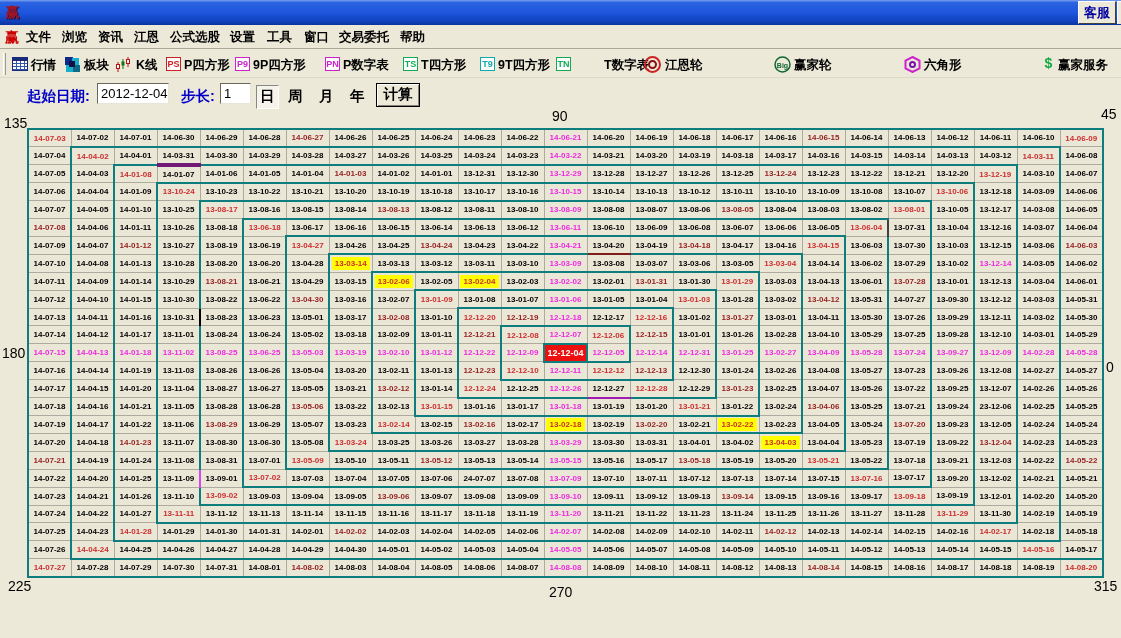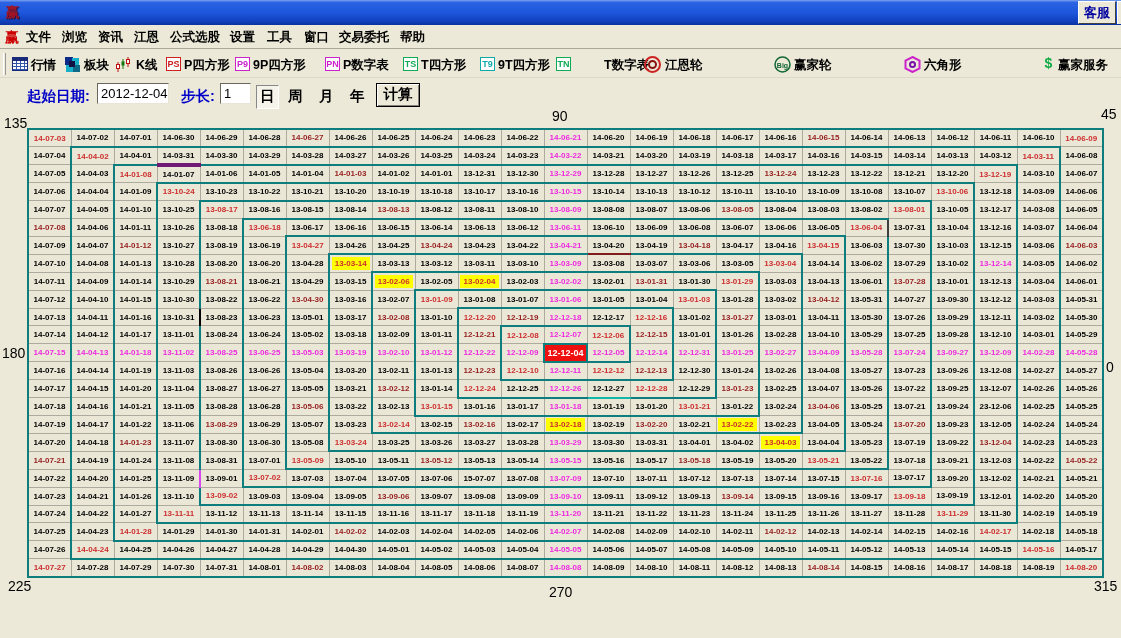--- a/index.html
+++ b/index.html
@@ -504,21 +504,21 @@
         <td style="border-right:2px solid #0e7d7d">13-11-04</td>
         <td style="border-right:2px solid #0e7d7d">13-08-27</td>
         <td style="border-right:2px solid #0e7d7d">13-06-27</td>
         <td style="border-right:2px solid #0e7d7d">13-05-05</td>
         <td style="border-right:2px solid #0e7d7d">13-03-21</td>
         <td class="d" style="border-right:2px solid #0e7d7d">13-02-12</td>
         <td style="border-right:2px solid #0e7d7d">13-01-14</td>
         <td class="r" style="border-bottom:2px solid #0e7d7d">12-12-24</td>
         <td style="border-bottom:2px solid #0e7d7d">12-12-25</td>
         <td class="m" style="border-bottom:2px solid #0e7d7d">12-12-26</td>
-        <td style="border-bottom:2px solid #14b8a6">12-12-27</td>
+        <td style="border-bottom:2px solid #a21caf">12-12-27</td>
         <td class="r" style="border-bottom:2px solid #0e7d7d">12-12-28</td>
         <td style="border-right:2px solid #0e7d7d;border-bottom:2px solid #0e7d7d">12-12-29</td>
         <td class="d" style="border-right:2px solid #0e7d7d">13-01-23</td>
         <td style="border-right:2px solid #0e7d7d">13-02-25</td>
         <td style="border-right:2px solid #0e7d7d">13-04-07</td>
         <td style="border-right:2px solid #0e7d7d">13-05-26</td>
         <td style="border-right:2px solid #0e7d7d">13-07-22</td>
         <td style="border-right:2px solid #0e7d7d">13-09-25</td>
         <td style="border-right:2px solid #0e7d7d">13-12-07</td>
         <td style="border-right:2px solid #0e7d7d">14-02-26</td>
@@ -636,21 +636,21 @@
         <td style="border-right:2px solid #0e7d7d">14-07-22</td>
         <td style="border-right:2px solid #0e7d7d">14-04-20</td>
         <td style="border-right:2px solid #0e7d7d">14-01-25</td>
         <td style="border-right:2px solid #d946ef">13-11-09</td>
         <td style="border-right:2px solid #0e7d7d">13-09-01</td>
         <td class="r" style="border-bottom:2px solid #0e7d7d">13-07-02</td>
         <td style="border-bottom:2px solid #0e7d7d">13-07-03</td>
         <td style="border-bottom:2px solid #0e7d7d">13-07-04</td>
         <td style="border-bottom:2px solid #0e7d7d">13-07-05</td>
         <td style="border-bottom:2px solid #0e7d7d">13-07-06</td>
-        <td style="border-bottom:2px solid #0e7d7d">15-07-07</td>
+        <td style="border-bottom:2px solid #0e7d7d">24-07-07</td>
         <td style="border-bottom:2px solid #0e7d7d">13-07-08</td>
         <td class="m" style="border-bottom:2px solid #0e7d7d">13-07-09</td>
         <td style="border-bottom:2px solid #0e7d7d">13-07-10</td>
         <td style="border-bottom:2px solid #0e7d7d">13-07-11</td>
         <td style="border-bottom:2px solid #0e7d7d">13-07-12</td>
         <td style="border-bottom:2px solid #0e7d7d">13-07-13</td>
         <td style="border-bottom:2px solid #0e7d7d">13-07-14</td>
         <td style="border-bottom:2px solid #0e7d7d">13-07-15</td>
         <td class="r" style="border-bottom:2px solid #0e7d7d">13-07-16</td>
         <td style="border-right:2px solid #0e7d7d;border-bottom:2px solid #0e7d7d">13-07-17</td>

